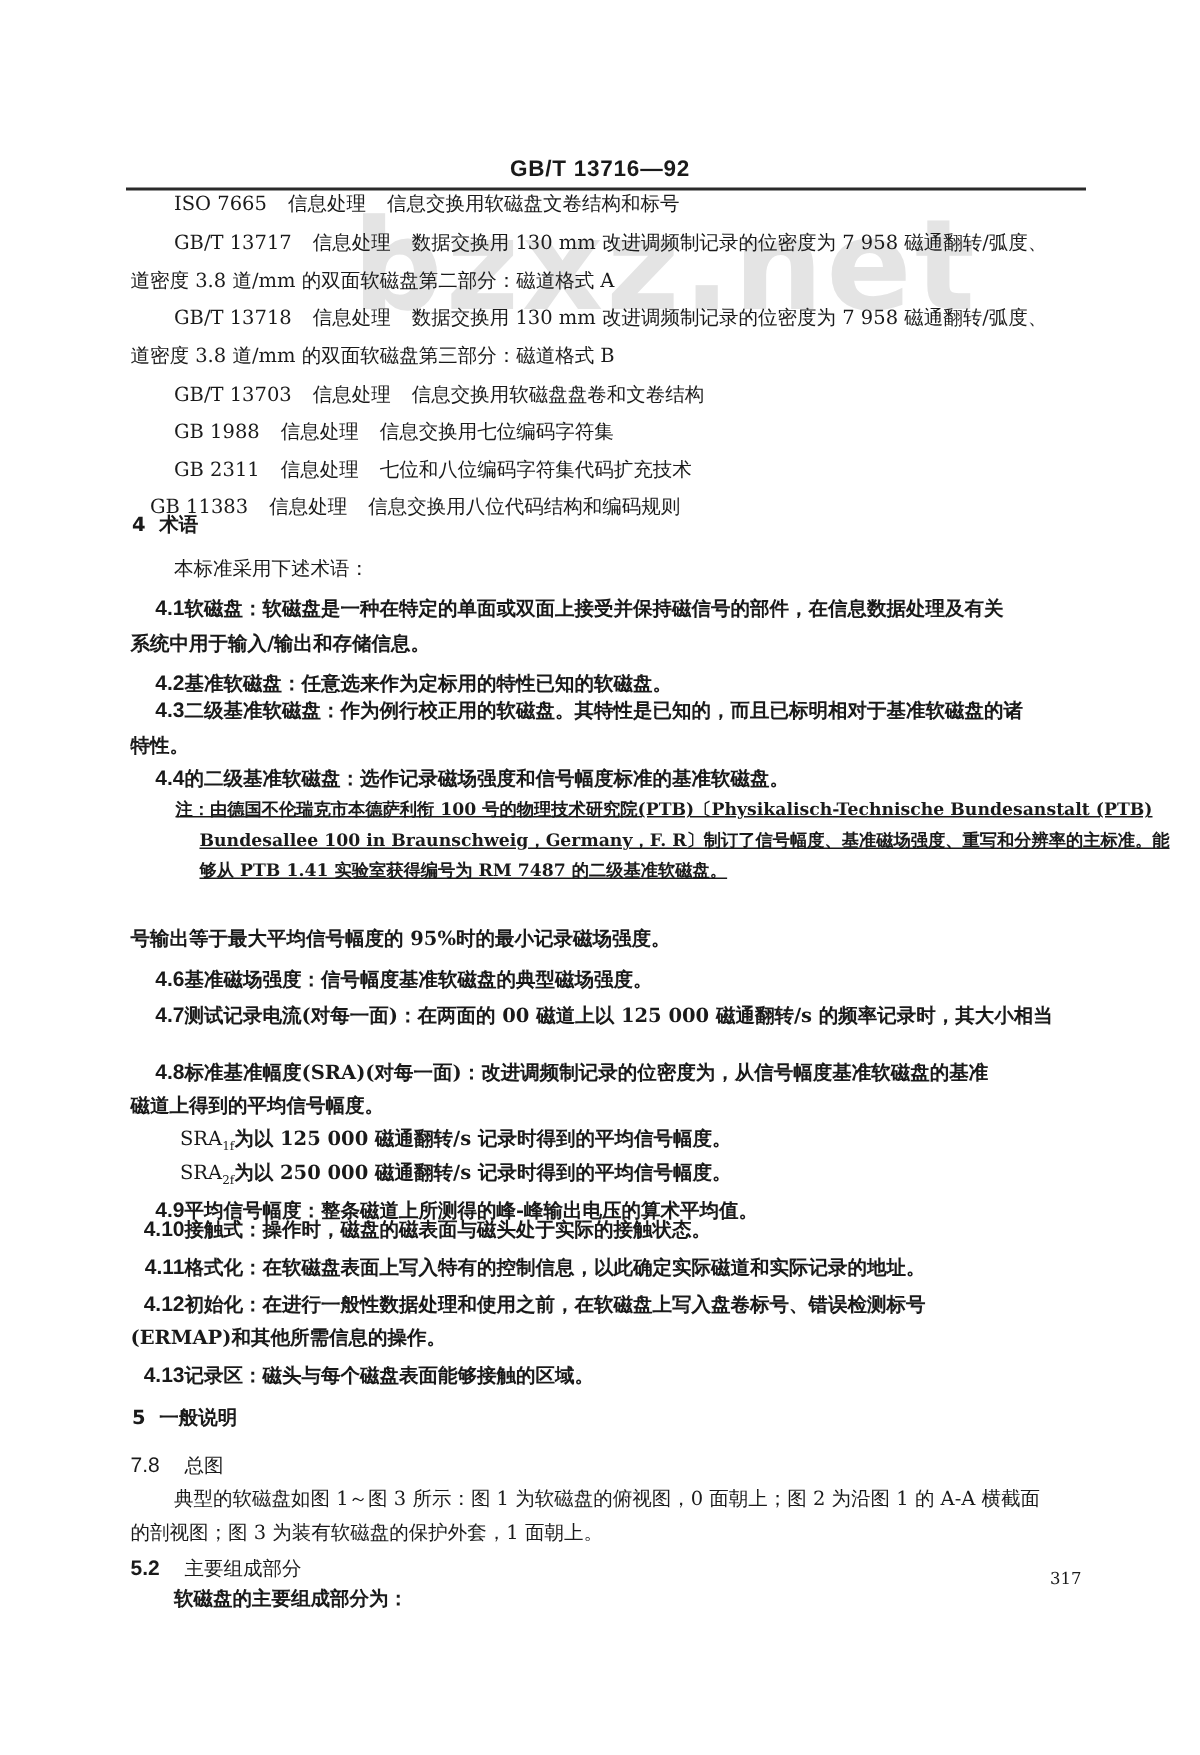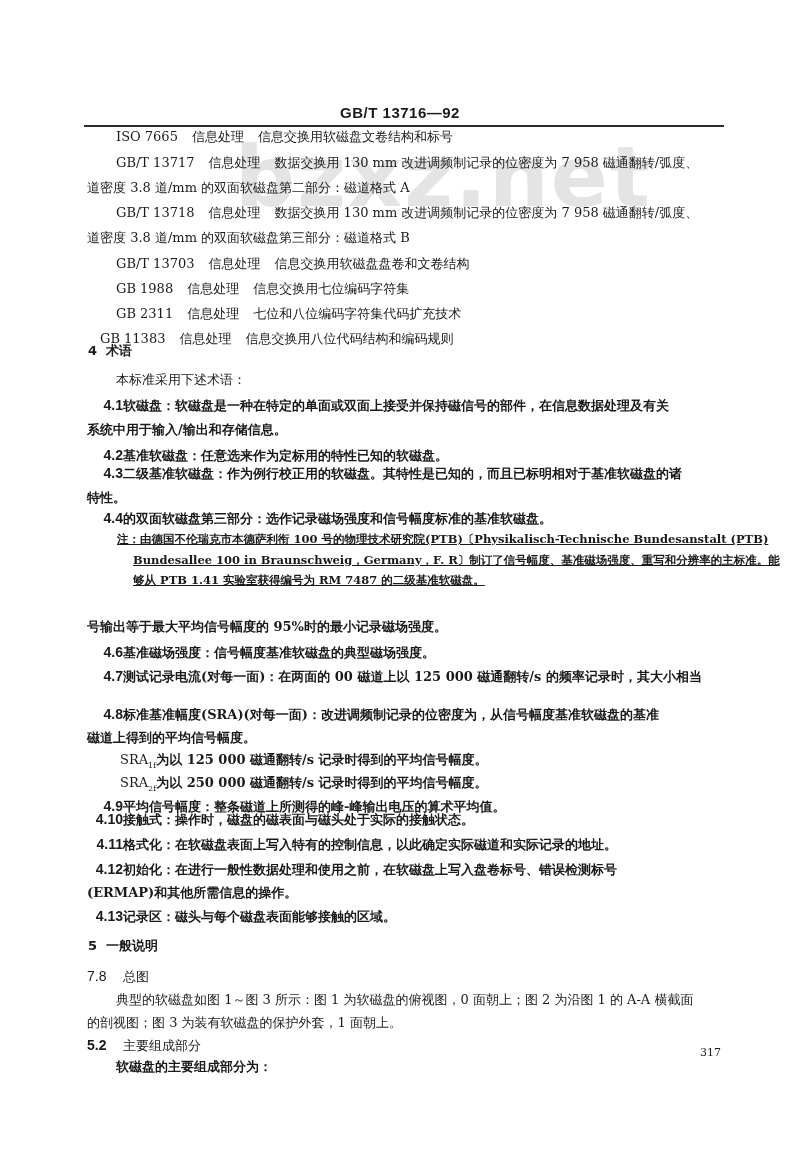--- a/index.html
+++ b/index.html
@@ -56,21 +56,21 @@
   <div class="line h2" style="top:342px;left:88px;top:342px">
     <span>4</span>&nbsp;&nbsp;<span>术语</span>
   </div>
   <div class="line" style="top:371px;left:116px">本标准采用下述术语：</div>
 
   <div class="line b" style="top:396px;left:87px"><span class="num">4.1</span><span>软磁盘：软磁盘是一种在特定的单面或双面上接受并保持磁信号的部件，在信息数据处理及有关</span></div>
   <div class="line b" style="top:421px;left:87px">系统中用于输入/输出和存储信息。</div>
   <div class="line b" style="top:446px;left:87px"><span class="num">4.2</span><span>基准软磁盘：任意选来作为定标用的特性已知的软磁盘。</span></div>
   <div class="line b" style="top:464px;left:87px"><span class="num">4.3</span><span>二级基准软磁盘：作为例行校正用的软磁盘。其特性是已知的，而且已标明相对于基准软磁盘的诸</span></div>
   <div class="line b" style="top:489px;left:87px">特性。</div>
-  <div class="line b" style="top:509px;left:87px"><span class="num">4.4</span><span>的双面软磁盘第三部分：选作记录磁场强度和信号幅度标准的基准软磁盘。</span></div>
+  <div class="line b" style="top:509px;left:87px"><span class="num">4.4</span><span>的二级基准软磁盘：选作记录磁场强度和信号幅度标准的基准软磁盘。</span></div>
 
   <div class="line note b" style="top:530px;left:117px">注：由德国不伦瑞克市本德萨利衔 100 号的物理技术研究院(PTB)〔Physikalisch-Technische Bundesanstalt (PTB)</div>
   <div class="line note b" style="top:551px;left:133px">Bundesallee 100 in Braunschweig，Germany，F. R〕制订了信号幅度、基准磁场强度、重写和分辨率的主标准。能</div>
   <div class="line note b" style="top:571px;left:133px">够从 PTB 1.41 实验室获得编号为 RM 7487 的二级基准软磁盘。</div>
 
   <div class="line b" style="top:618px;left:87px">号输出等于最大平均信号幅度的 95%时的最小记录磁场强度。</div>
   <div class="line b" style="top:643px;left:87px"><span class="num">4.6</span><span>基准磁场强度：信号幅度基准软磁盘的典型磁场强度。</span></div>
 
   <div class="line b" style="top:634px;left:87px;top:667px"><span class="num">4.7</span><span>测试记录电流(对每一面)：在两面的 00 磁道上以 125 000 磁通翻转/s 的频率记录时，其大小相当</span></div>
 

